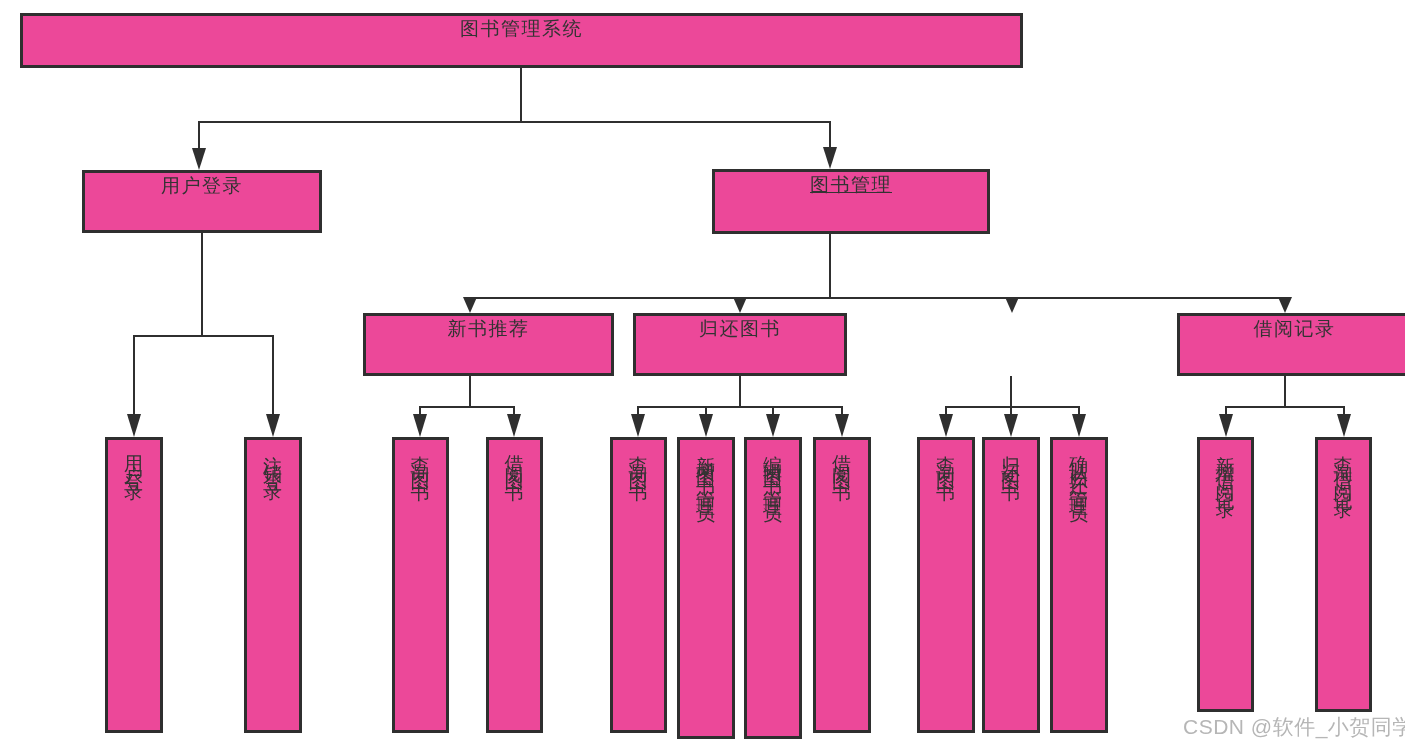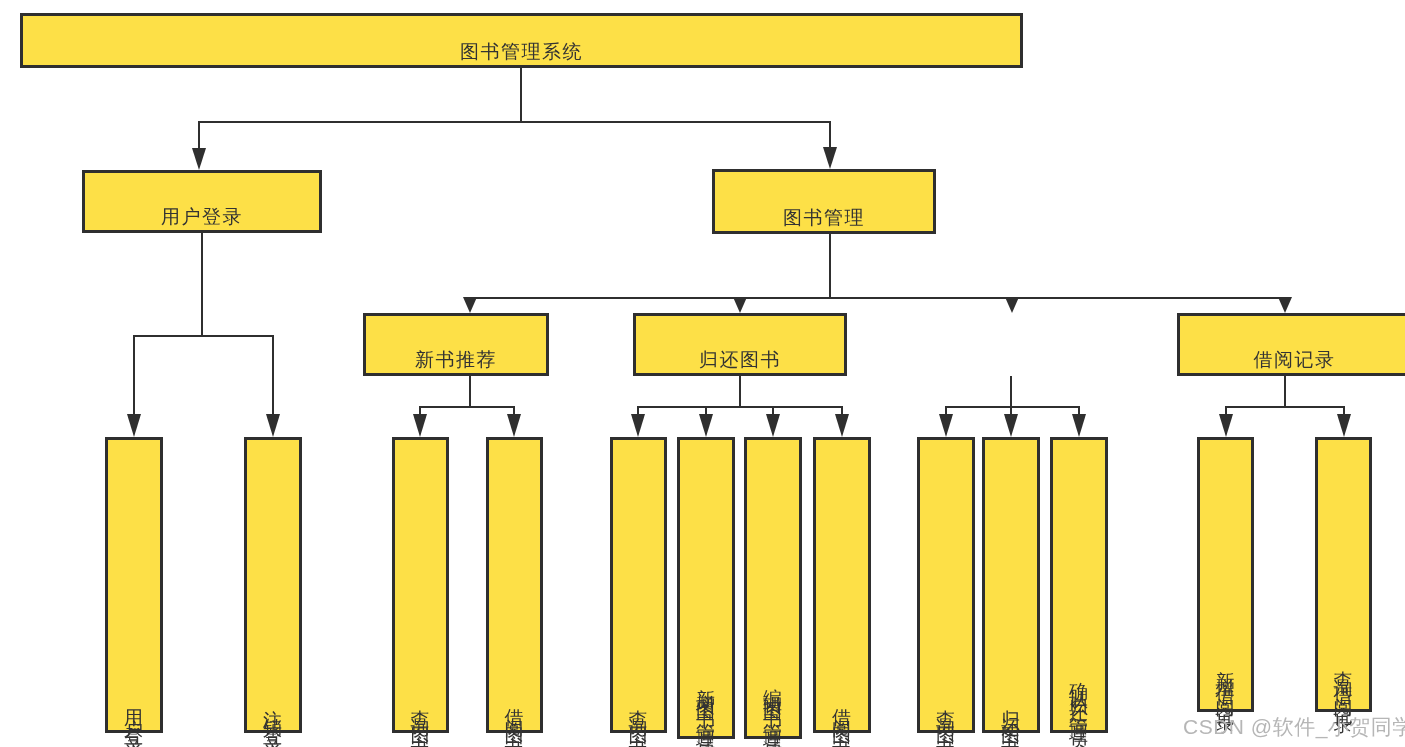--- a/index.html
+++ b/index.html
@@ -3,22 +3,22 @@
 <meta charset="utf-8">
 <title>Diagram</title>
 <style>
   html,body { margin:0; padding:0; background:#ffffff; }
   .stage {
     position:relative; width:1405px; height:747px; background:#ffffff;
     font-family:"Liberation Sans", sans-serif; color:#333333; overflow:hidden;
   }
   .box {
     position:absolute; box-sizing:border-box;
-    border:3px solid #2f2f2f; background:#fde047;
-    display:flex; align-items:flex-end; justify-content:center;
+    border:3px solid #2f2f2f; background:#ec4899;
+    display:flex; align-items:flex-start; justify-content:center;
     font-size:19px; letter-spacing:1.5px; color:#333333;
   }
   .vtext {
     writing-mode:vertical-rl; text-orientation:mixed;
     letter-spacing:9px; line-height:1; font-size:19px;
   }
   .vtext.tight { letter-spacing:7px; }
   .line { position:absolute; background:#2f2f2f; }
   .arrow {
     position:absolute; width:0; height:0;
@@ -44,39 +44,39 @@
   <div class="line" style="left:520px; top:68px; width:2px; height:53px;"></div>
   <div class="line" style="left:198px; top:121px; width:633px; height:2px;"></div>
   <div class="line" style="left:198px; top:121px; width:2px; height:28px;"></div>
   <div class="line" style="left:829px; top:121px; width:2px; height:28px;"></div>
   <div class="arrow arrow-l2" style="left:192px; top:148px;"></div>
   <div class="arrow arrow-l2" style="left:823px; top:147px;"></div>
 
   <div class="box" style="left:82px; top:170px; width:240px; height:63px;">
     <span>用户登录</span>
   </div>
-  <div class="box" style="left:712px; top:169px; width:224px; height:65px;">
+  <div class="box" style="left:712px; top:169px; width:278px; height:65px;text-decoration:underline;">
     <span>图书管理</span>
   </div>
 
   <div class="line" style="left:201px; top:233px; width:2px; height:104px;"></div>
   <div class="line" style="left:133px; top:335px; width:141px; height:2px;"></div>
   <div class="line" style="left:133px; top:335px; width:2px; height:82px;"></div>
   <div class="line" style="left:272px; top:335px; width:2px; height:82px;"></div>
   <div class="arrow arrow-leaf" style="left:127px; top:414px;"></div>
   <div class="arrow arrow-leaf" style="left:266px; top:414px;"></div>
 
   <div class="line" style="left:829px; top:234px; width:2px; height:65px;"></div>
   <div class="line" style="left:469px; top:297px; width:817px; height:2px;"></div>
   <div class="arrow arrow-l3" style="left:463px; top:297px;"></div>
   <div class="arrow arrow-l3" style="left:733px; top:297px;"></div>
   <div class="arrow arrow-l3" style="left:1005px; top:297px;"></div>
   <div class="arrow arrow-l3" style="left:1278px; top:297px;"></div>
 
-  <div class="box" style="left:363px; top:313px; width:186px; height:63px;">
+  <div class="box" style="left:363px; top:313px; width:251px; height:63px;">
     <span>新书推荐</span>
   </div>
   <div class="box" style="left:633px; top:313px; width:214px; height:63px;">
     <span>归还图书</span>
   </div>
   <div class="box" style="left:1177px; top:313px; width:235px; height:63px;">
     <span>借阅记录</span>
   </div>
 
   <div class="line" style="left:469px; top:376px; width:2px; height:31px;"></div>

